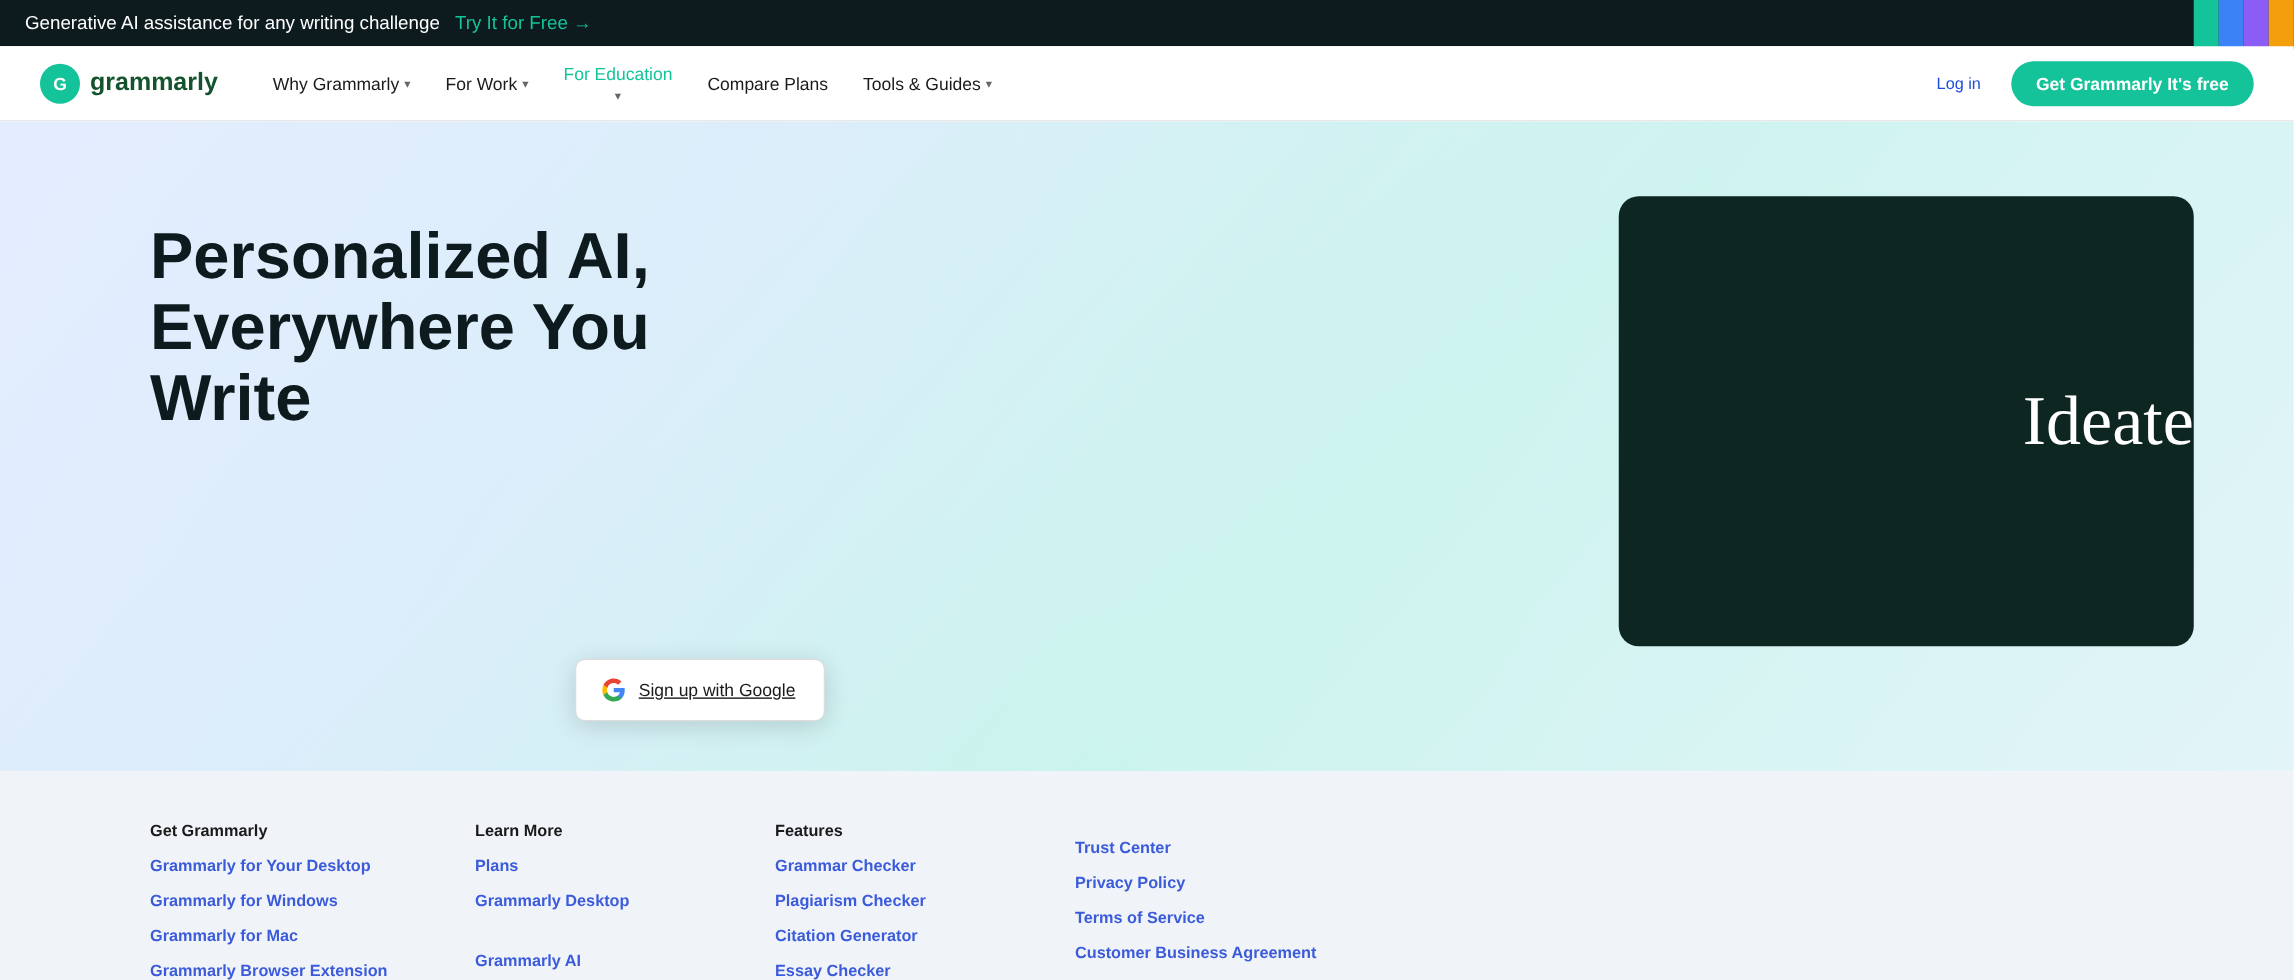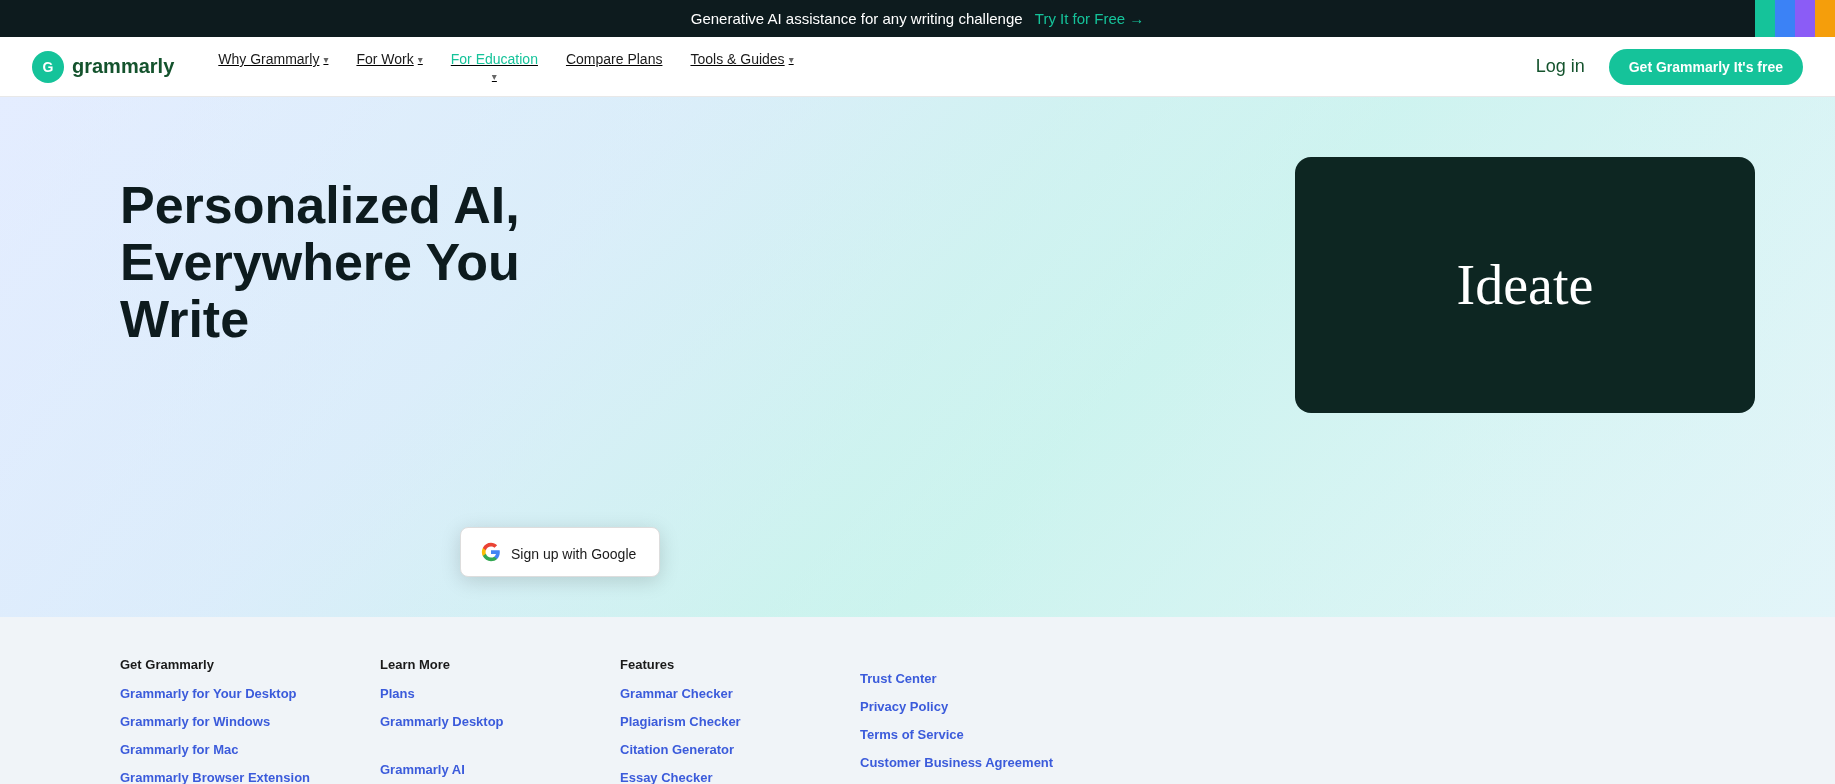--- a/index.html
+++ b/index.html
@@ -2,21 +2,21 @@
 <html><head>
   <meta charset="utf-8">
   <style>
     * { margin: 0; padding: 0; box-sizing: border-box; }
     body { font-family: -apple-system, BlinkMacSystemFont, 'Segoe UI', Arial, sans-serif; background: #fff; overflow-x: hidden; }
 
     
     .top-banner {
       background: #0d1b1e;
       color: #fff;
-      text-align: center;
+      text-align: left;
       padding: 10px 20px;
       font-size: 15px;
       font-weight: 500;
       position: relative;
     }
     .top-banner a {
       color: #15c39a;
       text-decoration: none;
       margin-left: 8px;
     }
@@ -51,24 +51,23 @@
       font-size: 14px;
       font-weight: bold;
     }
     .logo-text {
       font-size: 20px;
       font-weight: 700;
       color: #14532d;
     }
     .nav-links {
       display: flex;
-      align-items: flex-start;
+      align-items: center;
       gap: 4px;
       flex: 1;
-      text-decoration: underline;
     }
     .nav-item {
       display: flex;
       align-items: center;
       gap: 4px;
       padding: 8px 12px;
       font-size: 14px;
       color: #1a1a1a;
       cursor: pointer;
       border-radius: 6px;
@@ -80,22 +79,22 @@
       color: #666;
     }
     .nav-actions {
       display: flex;
       align-items: center;
       gap: 12px;
     }
     .btn-login {
       background: none;
       border: none;
-      font-size: 18px;
-      color: #14532d;
+      font-size: 13px;
+      color: #1d4ed8;
       cursor: pointer;
       padding: 8px 12px;
     }
     .btn-get {
       background: #15c39a;
       color: #fff;
       border: none;
       border-radius: 24px;
       padding: 10px 20px;
       font-size: 14px;
@@ -133,26 +132,26 @@
       font-weight: 800;
       color: #0d1b1e;
       line-height: 1.1;
       margin-bottom: 0;
     }
     .hero-card {
       position: absolute;
       right: 80px;
       top: 60px;
       width: 460px;
-      height: 256px;
+      height: 360px;
       background: #0d2622;
       border-radius: 16px;
       display: flex;
       align-items: center;
-      justify-content: center;
+      justify-content: flex-end;
       z-index: 10;
     }
     .hero-card-text {
       font-size: 56px;
       font-weight: 300;
       color: #fff;
       font-family: Georgia, serif;
     }
 
     
@@ -191,23 +190,24 @@
       position: absolute;
       left: 460px;
       top: 430px;
       z-index: 200;
       background: #fff;
       border: 1px solid #ddd;
       border-radius: 8px;
       box-shadow: 0 4px 20px rgba(0,0,0,0.15);
       padding: 14px 20px;
       display: flex;
-      align-items: flex-end;
+      align-items: center;
       gap: 10px;
       min-width: 200px;
+      text-decoration: underline;
     }
     .google-icon {
       width: 20px;
       height: 20px;
       flex-shrink: 0;
     }
     .google-popup-text {
       font-size: 14px;
       color: #1a1a1a;
       font-weight: 500;

